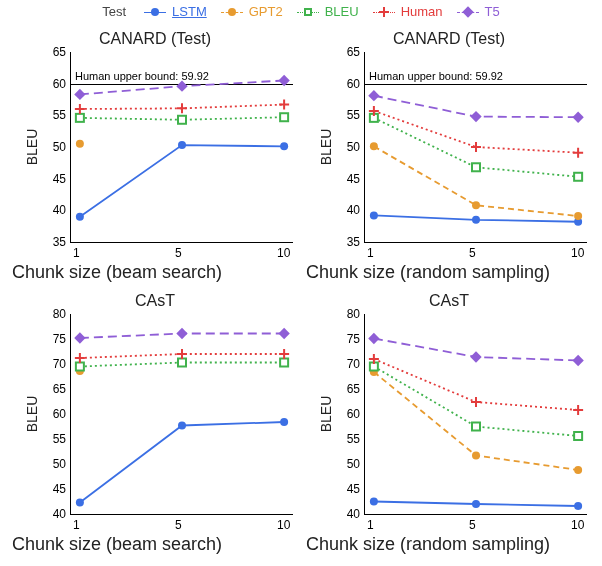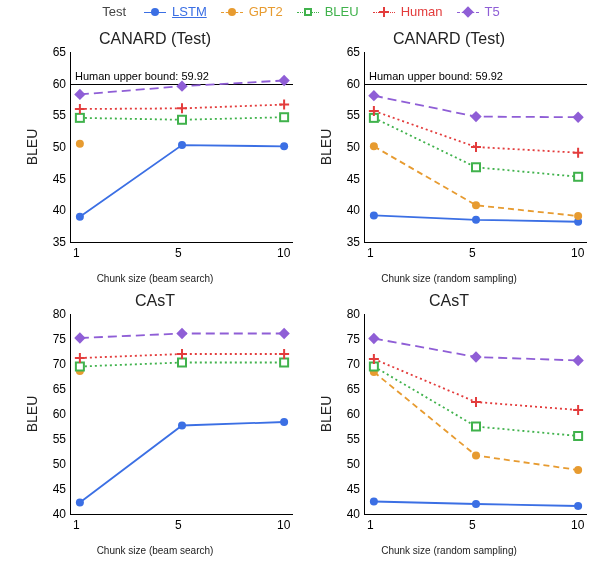--- a/index.html
+++ b/index.html
@@ -118,24 +118,23 @@
   .y-axis-label {
     position: absolute;
     transform-origin: center;
     transform: translate(-50%, -50%) rotate(-90deg);
     font-size: 14px;
     color: #222;
   }
   .x-axis-label {
     position: absolute;
     width: 100%;
-    text-align: center;
-    font-size: 10px;
+    text-align: left;
+    font-size: 18px;
     color: #222;
-    margin-top: 11px;
   }
   .x-tick, .y-tick {
     position: absolute;
     font-size: 12px;
     color: #000;
   }
   .hub-label {
     position: absolute;
     font-size: 11px;
     color: #000;

